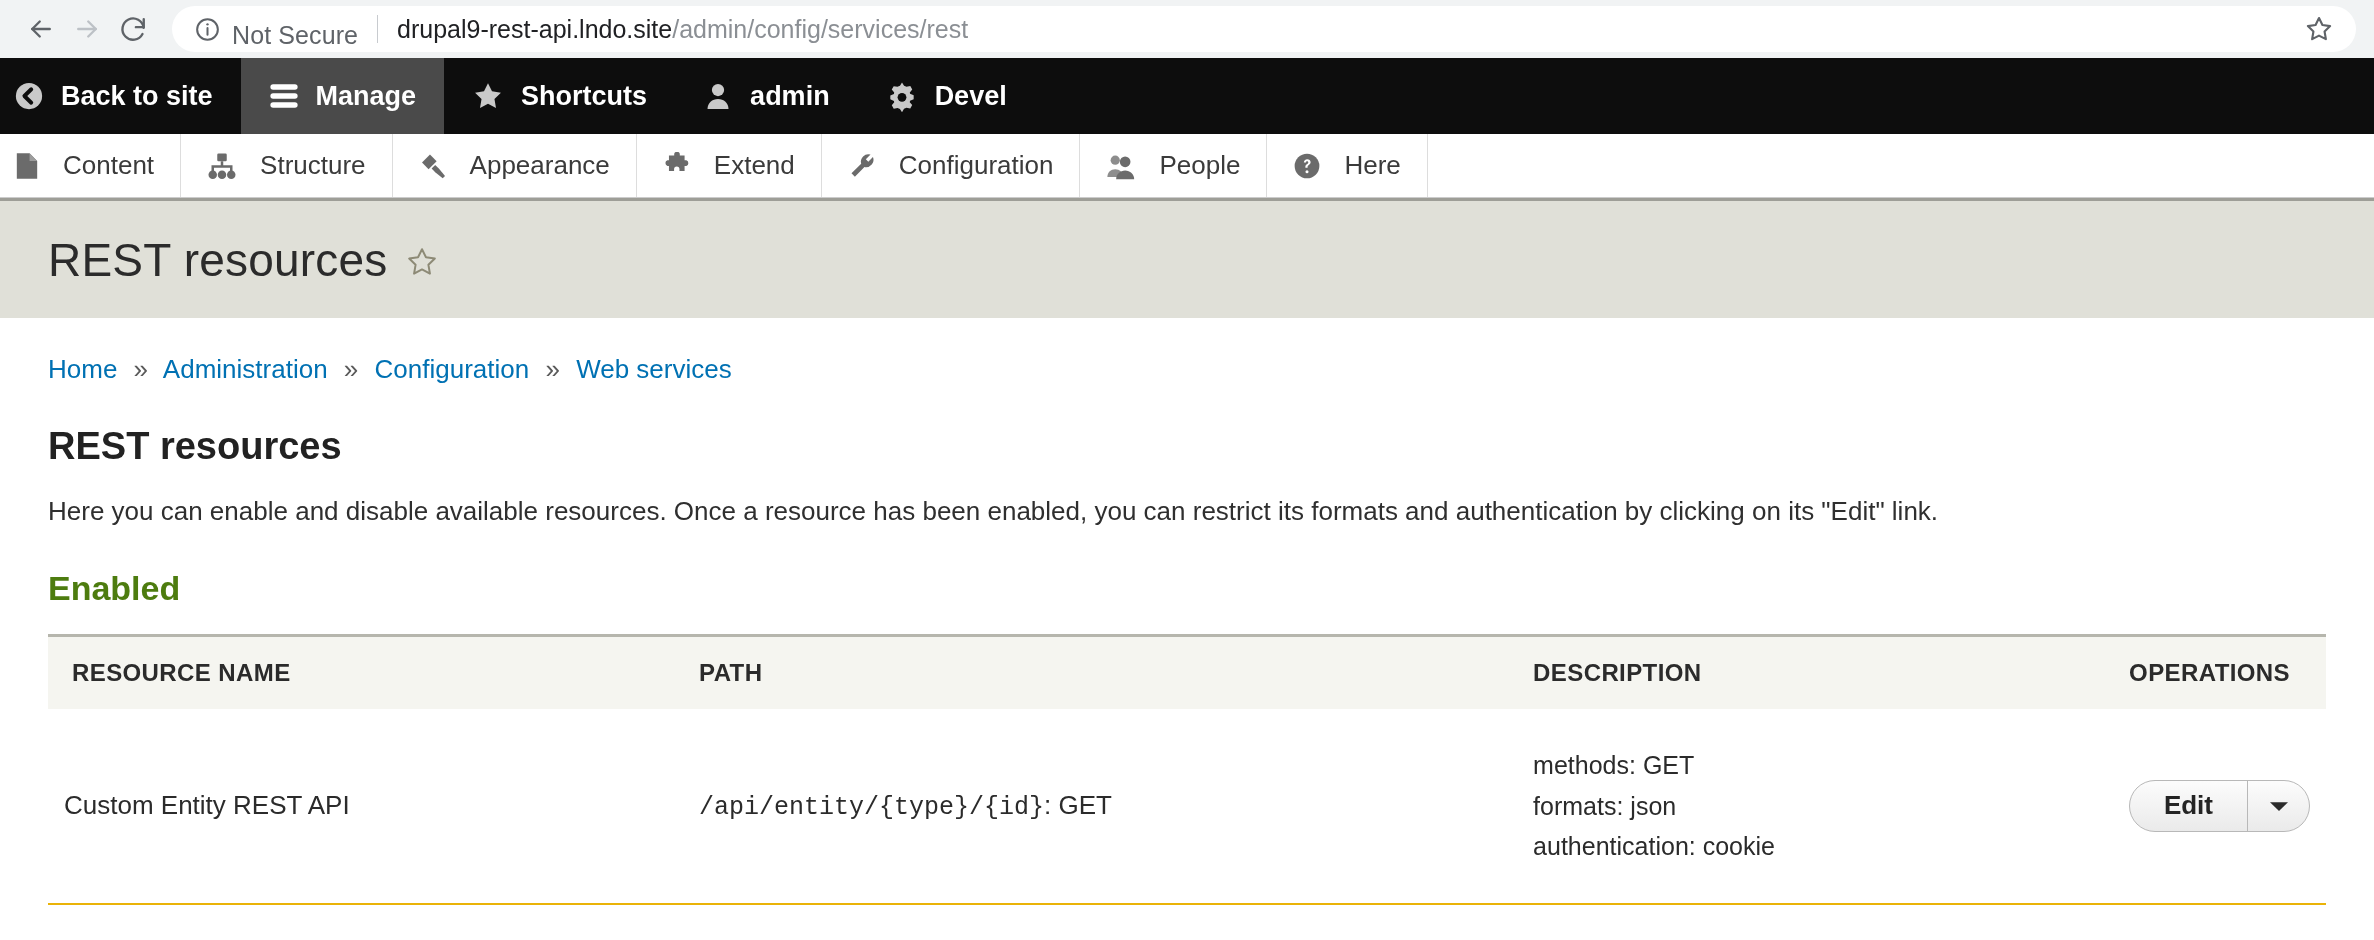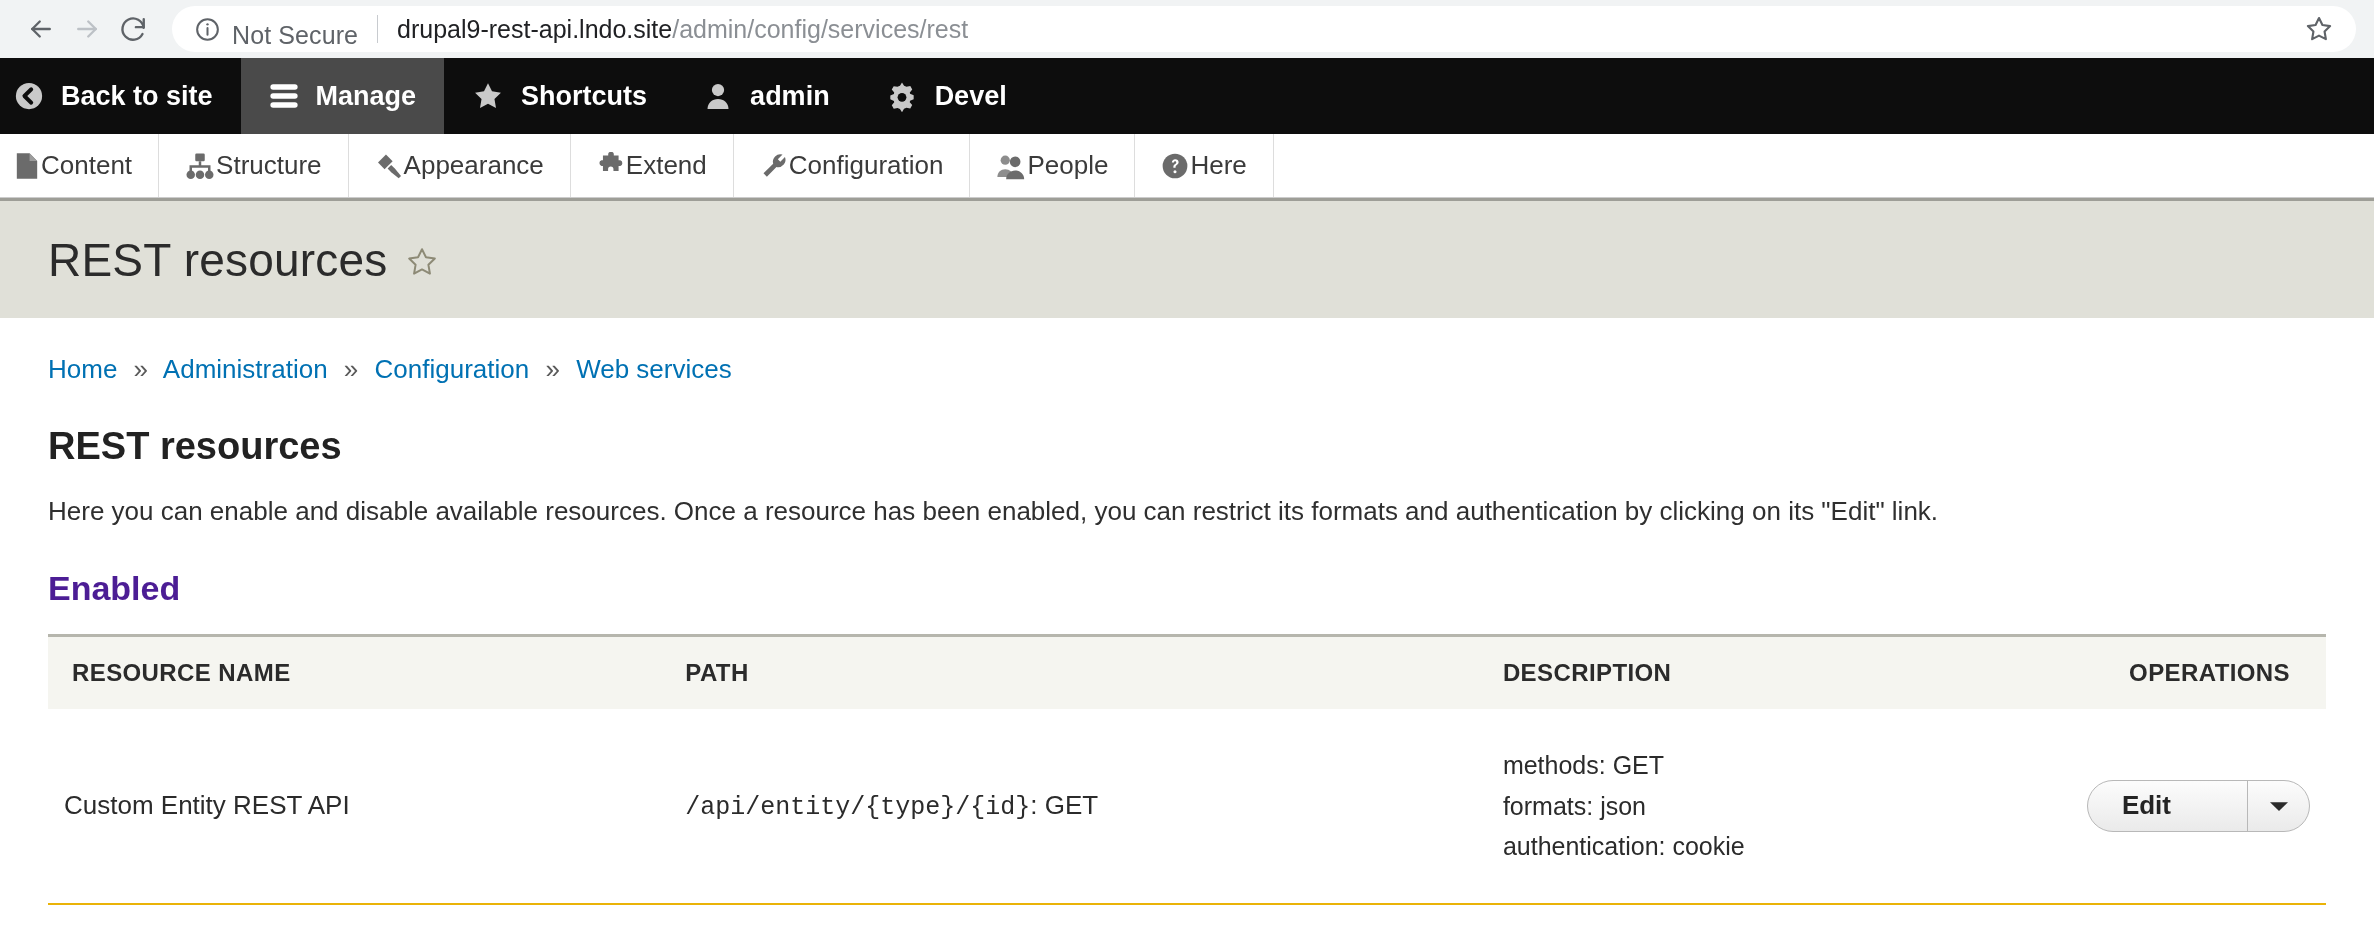--- a/index.html
+++ b/index.html
@@ -72,21 +72,21 @@
 
   
   .menu-bar {
     height: 64px; width: 100%;
     background: #fff;
     display: flex; align-items: stretch;
     border-bottom: 1px solid #ccc;
   }
   .menu-item {
     display: flex; align-items: center;
-    gap: 1px;
+    gap: 23px;
     padding: 0 26px;
     font-size: 26px;
     color: #3b3b3b;
     border-right: 1px solid #ddd;
     white-space: nowrap;
   }
   .menu-item.first { padding-left: 14px; }
   .menu-icon { display:flex; align-items:center; flex: 0 0 auto; }
 
   
@@ -118,21 +118,21 @@
   .section-title {
     font-size: 38px; font-weight: bold; color: #222;
     margin-top: 40px;
   }
   .description {
     font-size: 26px; color: #2f2f2f;
     margin-top: 28px;
     white-space: nowrap;
   }
   .enabled-heading {
-    font-size: 34px; font-weight: bold; color: #4c1d95;
+    font-size: 34px; font-weight: bold; color: #4d7c0f;
     margin-top: 42px;
   }
 
   
   table.res-table {
     width: 100%;
     border-collapse: collapse;
     margin-top: 26px;
   }
   table.res-table thead tr { background: #f5f5f0; }
@@ -167,21 +167,20 @@
 
   
   .dropbutton {
     display: inline-flex; align-items: stretch;
     height: 52px;
     border: 1px solid #b8b8b8;
     border-radius: 26px;
     background: linear-gradient(#fcfcfc, #eaeaea);
     overflow: hidden;
     vertical-align: middle;
-    gap: 42px;
   }
   .dropbutton .db-main {
     display: flex; align-items: center; justify-content: center;
     padding: 0 34px;
     font-size: 26px; font-weight: bold; color: #242424;
   }
   .dropbutton .db-toggle {
     display: flex; align-items: center; justify-content: center;
     width: 62px;
     border-left: 1px solid #b8b8b8;

